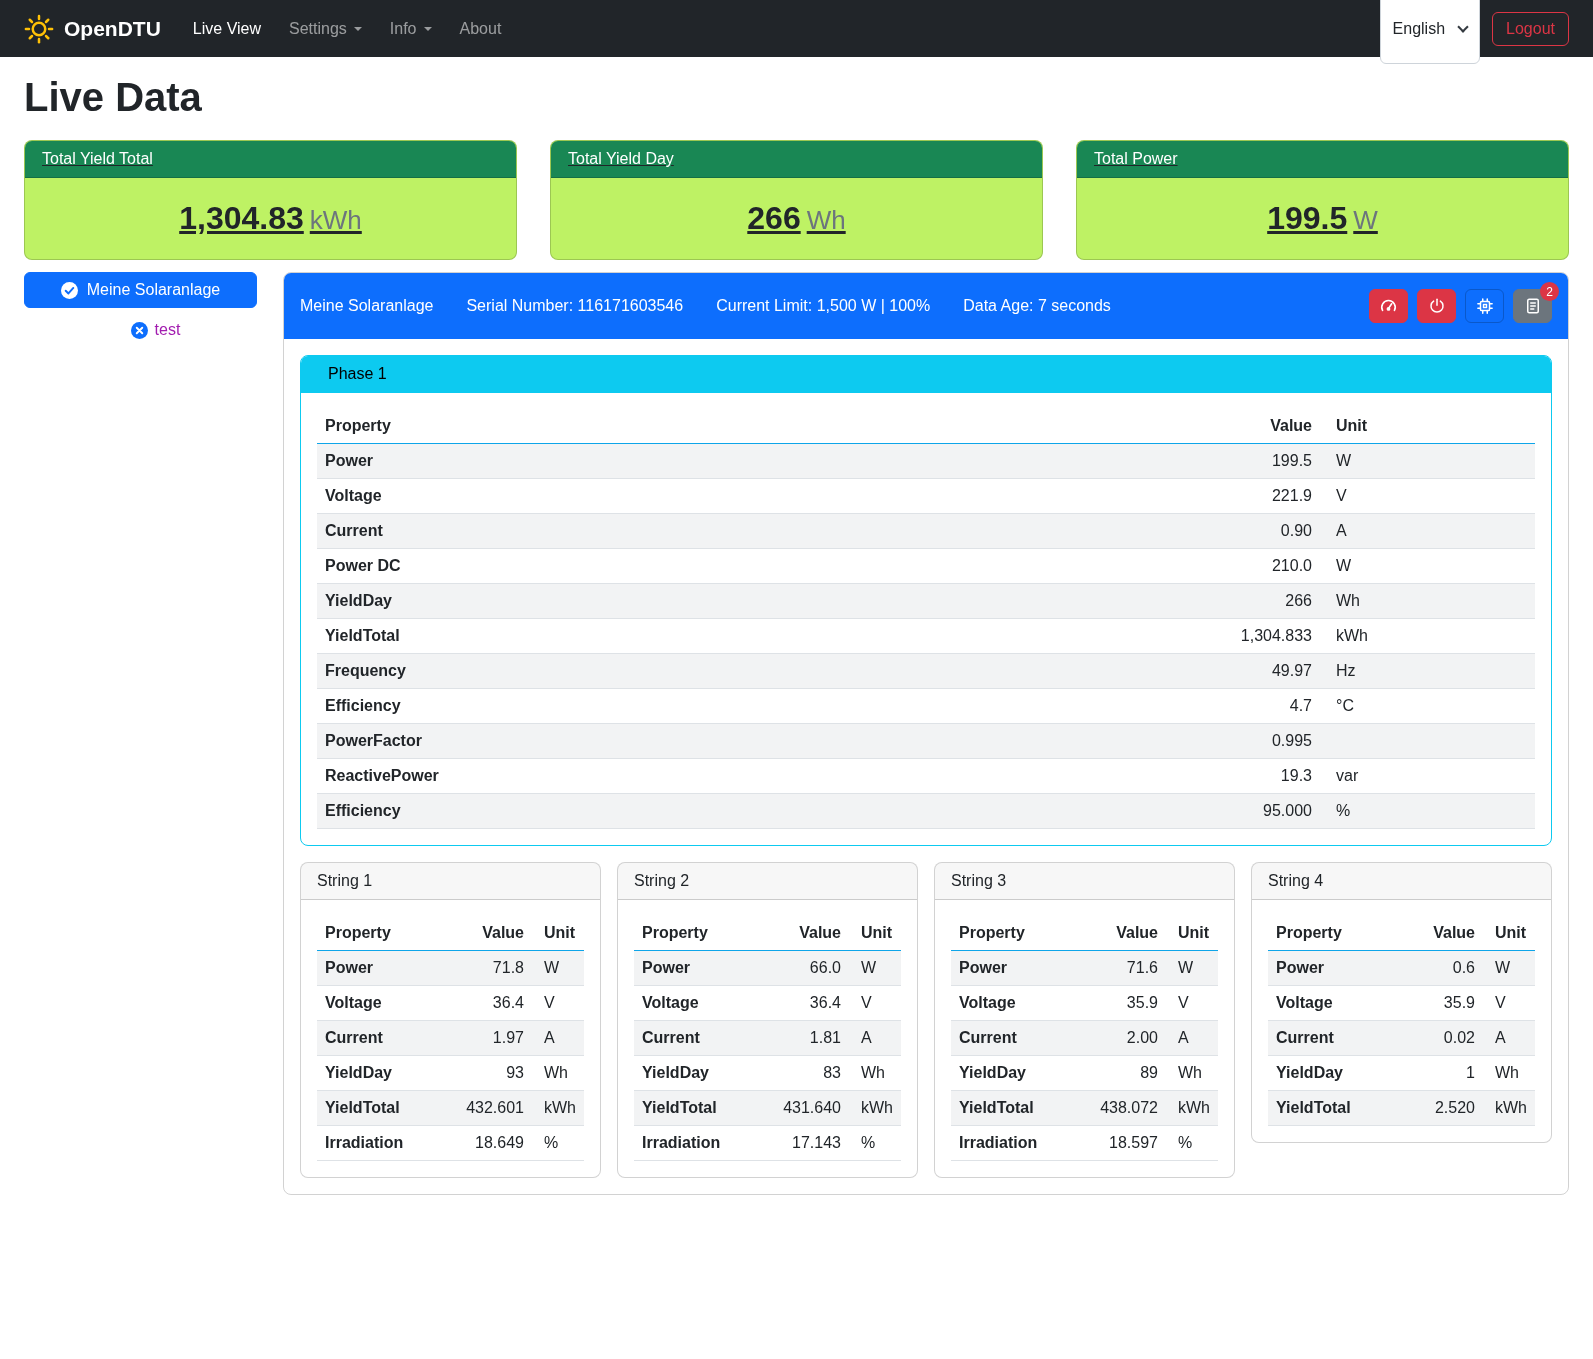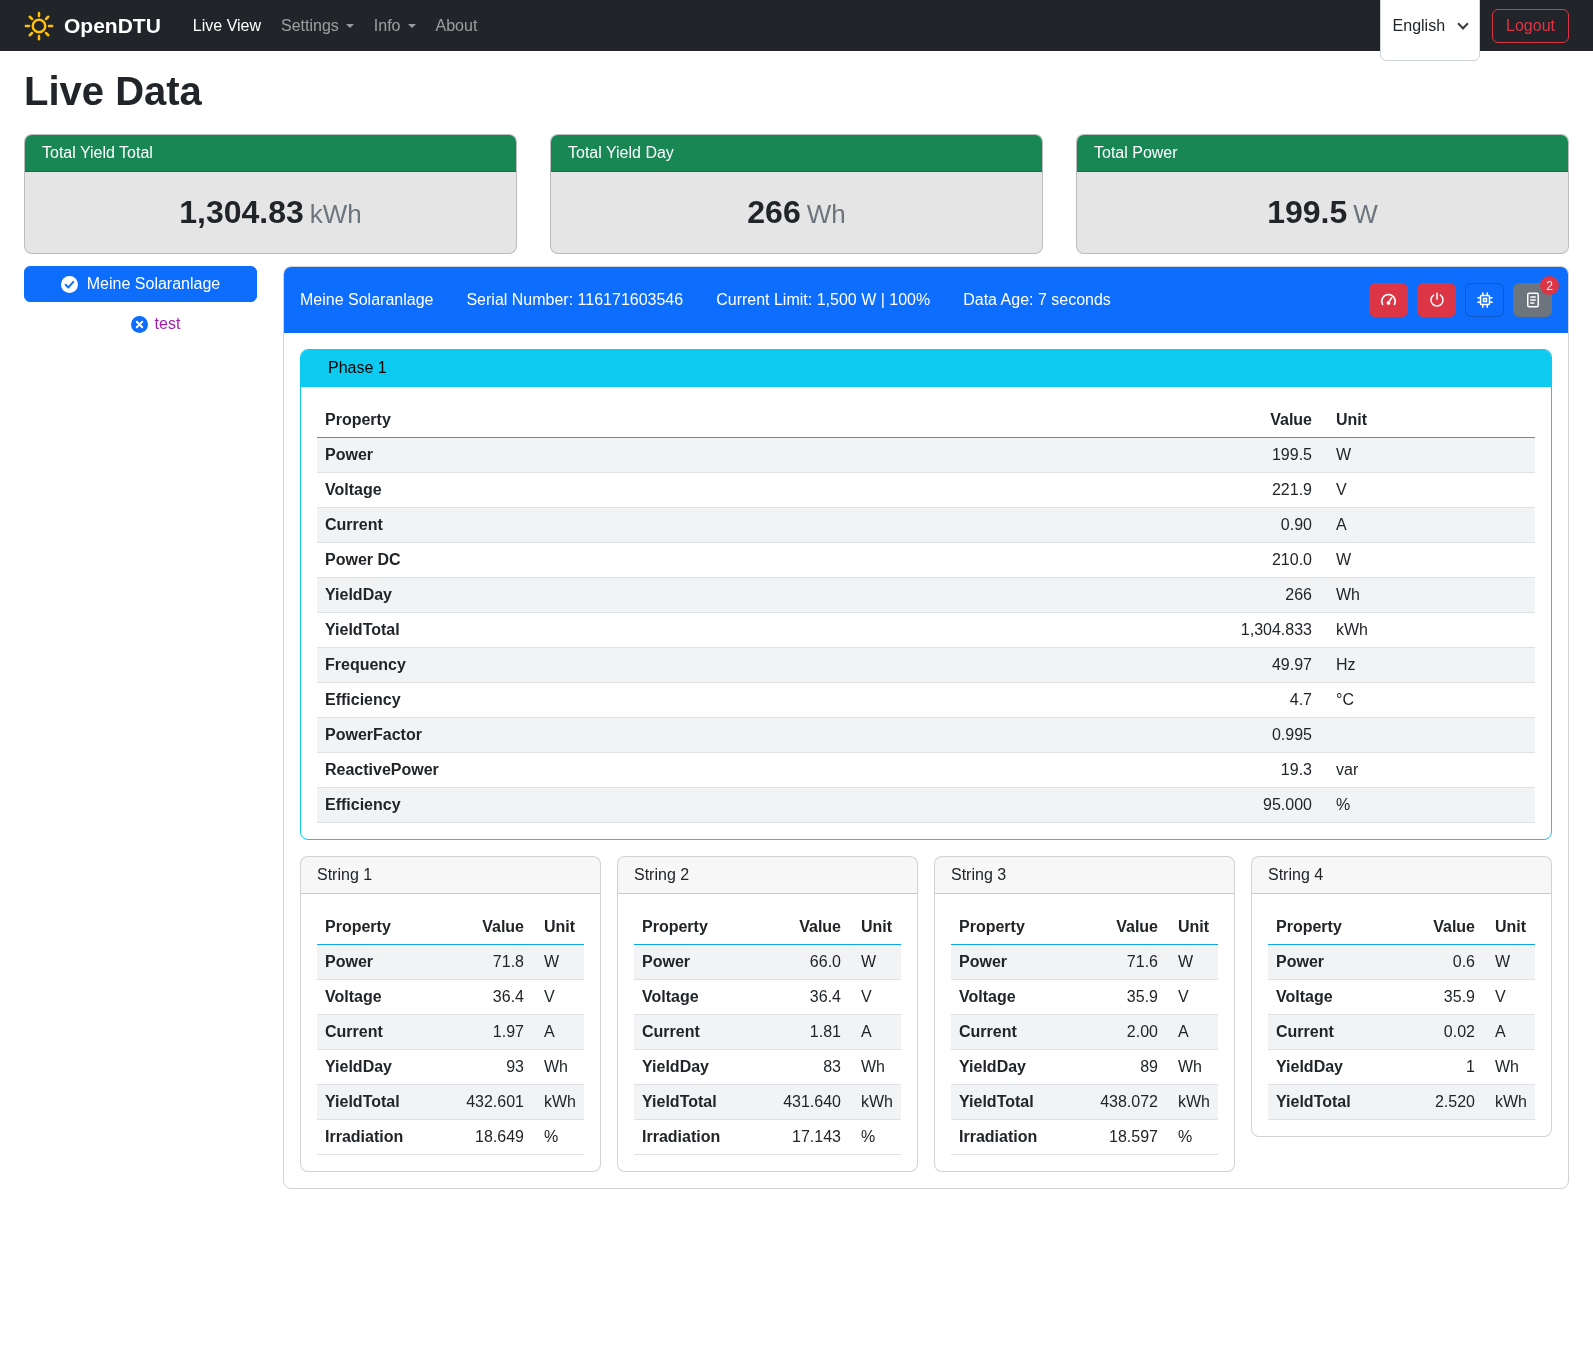--- a/index.html
+++ b/index.html
@@ -7,28 +7,28 @@
   body {
     font-family: "Liberation Sans", sans-serif;
     color: #212529;
     width: 1593px;
     font-size: 16px;
   }
 
   
   .navbar {
     background: #212529;
-    height: 51px;
+    height: 57px;
     display: flex;
     align-items: center;
     padding: 0 24px;
     gap: 8px;
   }
   .brand { display:flex; align-items:center; gap:10px; color:#fff; font-size:21px; font-weight:700; margin-right:24px; cursor:pointer; }
-  .nav-links { display:flex; align-items:center; gap:20px; }
+  .nav-links { display:flex; align-items:center; gap:28px; }
   .nav-link { color: rgba(255,255,255,.55); cursor:pointer; }
   .nav-link.active { color:#fff; }
   .caret::after {
     content:""; display:inline-block; margin-left:7px; vertical-align:3px;
     border-top:4px solid currentColor; border-left:4px solid transparent; border-right:4px solid transparent;
   }
   .nav-right { margin-left:auto; display:flex; align-items:center; gap:12px; }
   .lang-select {
     background:#fff; border:1px solid #ced4da; border-radius:6px;
     padding:25px 12px; display:flex; align-items:center; color:#212529; cursor:pointer;
@@ -43,21 +43,21 @@
     font-family:inherit;
   }
 
   
   .page { padding: 0 24px 24px; }
   h1.page-title { font-size:40px; font-weight:600; margin:18px 0 20px; }
 
   
   .summary-grid { display:grid; grid-template-columns:repeat(3,1fr); gap:33px; }
   .card {
-    border:1px solid rgba(0,0,0,.175); border-radius:8px; background:#e5e5e5; overflow:hidden;
+    border:1px solid rgba(0,0,0,.175); border-radius:8px; background:#bef264; overflow:hidden;text-decoration:underline;
   }
   .card-header-success {
     background:#198754; color:#fff; padding:9px 17px; border-bottom:1px solid rgba(0,0,0,.175);
   }
   .summary-body { text-align:center; padding:22px 16px; font-size:32px; }
   .summary-value { font-weight:600; color:#212529; }
   .summary-unit { color:#6c757d; font-size:26px; margin-left:6px; }
 
   
   .main-row { display:flex; gap:26px; margin-top:12px; align-items:flex-start; }

